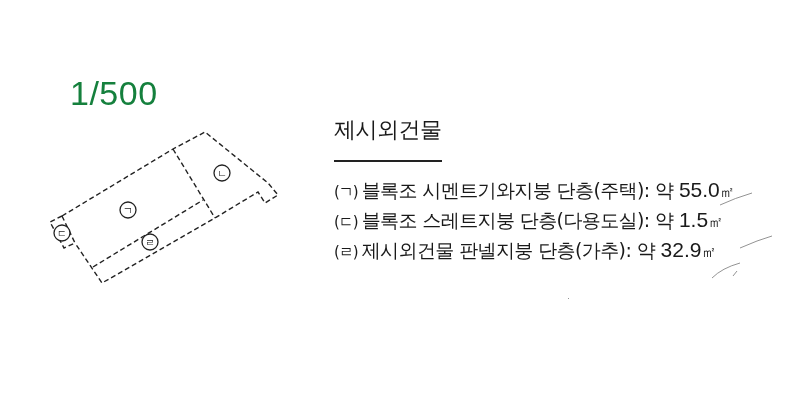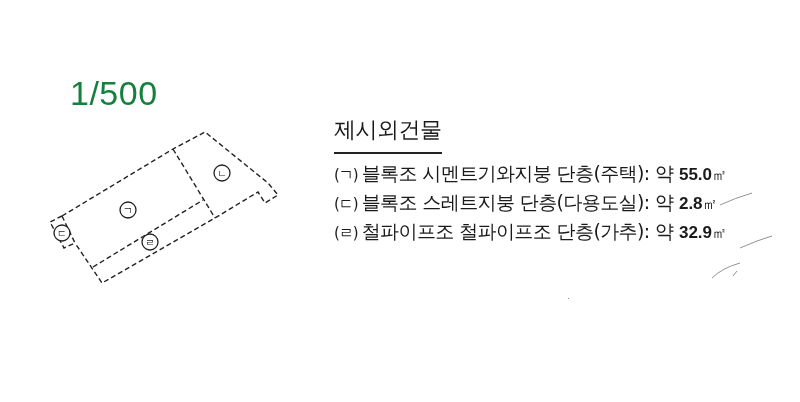--- a/index.html
+++ b/index.html
@@ -9,28 +9,28 @@
   }
   .scale {
     position: absolute; left: 70px; top: 74px;
     font-family: "Liberation Sans", "DejaVu Sans", sans-serif;
     font-size: 34px; font-weight: 400; letter-spacing: 0.5px; color: #15803d;
   }
   .diagram { position: absolute; left: 0; top: 0; }
   .legend { position: absolute; left: 334px; top: 116px; }
   .legend-title {
     font-size: 22px; line-height: 28px; color: #1a1a1a;
-    display: inline-block; border-bottom: 2px solid #222; padding-bottom: 8px; margin-bottom: 6px;
+    display: inline-block; border-bottom: 2px solid #222; padding-bottom: 16px; margin-bottom: 14px;
     letter-spacing: -0.5px;
   }
   .legend-item {
     font-size: 19px; line-height: 27px; white-space: nowrap; letter-spacing: -0.6px; color: #1a1a1a;
   }
   .legend-item .marker { font-size: 15px; letter-spacing: -1px; margin-right: 4px; }
-  .legend-item .num { font-family: "Liberation Sans", sans-serif; font-size: 17px; letter-spacing: 0; font-weight: bold; }
+  .legend-item .num { font-family: "Liberation Sans", sans-serif; font-size: 21px; letter-spacing: 0; }
   .legend-item .unit { font-size: 15px; }
   .strays { position: absolute; left: 0; top: 0; pointer-events: none; }
 </style>
 </head>
 <body>
 
 <div class="scale">1/500</div>
 
 <svg class="diagram" width="800" height="402" viewBox="0 0 800 402">
   <g fill="none" stroke="#222" stroke-width="1.4" stroke-dasharray="5,3">
@@ -59,24 +59,24 @@
 </svg>
 
 <div class="legend">
   <div class="legend-title">제시외건물</div>
   <div class="legend-item">
     <span class="marker">(ㄱ)</span><span>블록조 시멘트기와지붕 단층(주택): 약</span>
     <span class="num">55.0</span><span class="unit">㎡</span>
   </div>
   <div class="legend-item">
     <span class="marker">(ㄷ)</span><span>블록조 스레트지붕 단층(다용도실): 약</span>
-    <span class="num">2.8</span><span class="unit">㎡</span>
+    <span class="num">1.5</span><span class="unit">㎡</span>
   </div>
   <div class="legend-item">
-    <span class="marker">(ㄹ)</span><span>철파이프조 철파이프조 단층(가추): 약</span>
+    <span class="marker">(ㄹ)</span><span>제시외건물 판넬지붕 단층(가추): 약</span>
     <span class="num">32.9</span><span class="unit">㎡</span>
   </div>
 </div>
 
 <svg class="strays" width="800" height="402" viewBox="0 0 800 402">
   <g fill="none" stroke="#777" stroke-width="0.8">
     <path d="M720 205 Q735 198 752 193"></path>
     <path d="M740 248 Q758 240 772 236"></path>
     <path d="M712 278 Q722 268 740 263"></path>
     <path d="M733 276 L737 271"></path>

